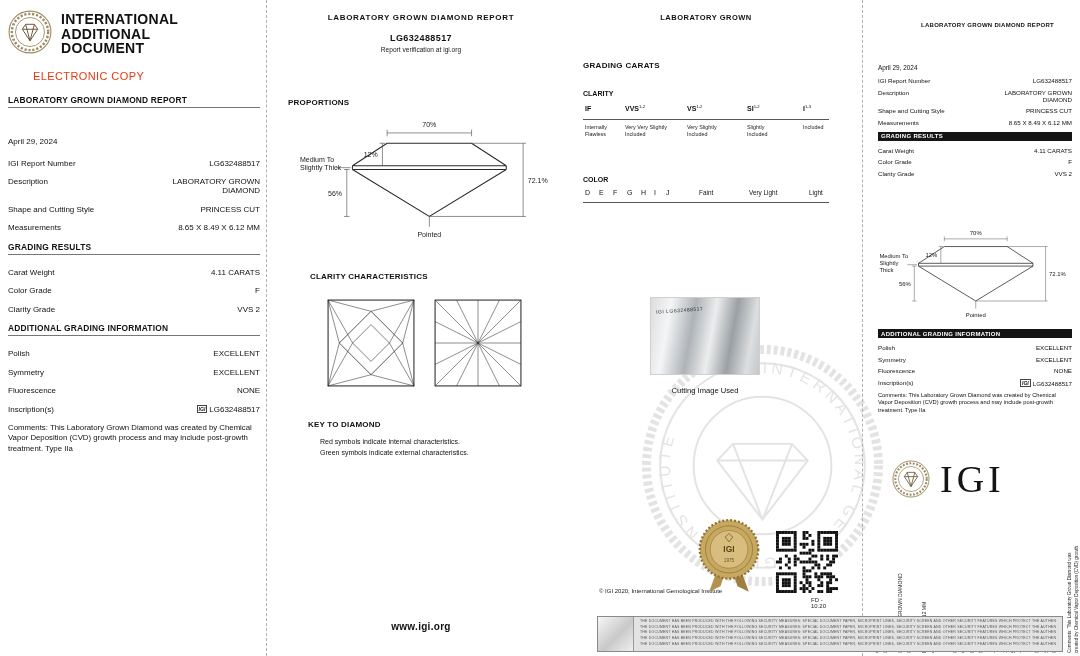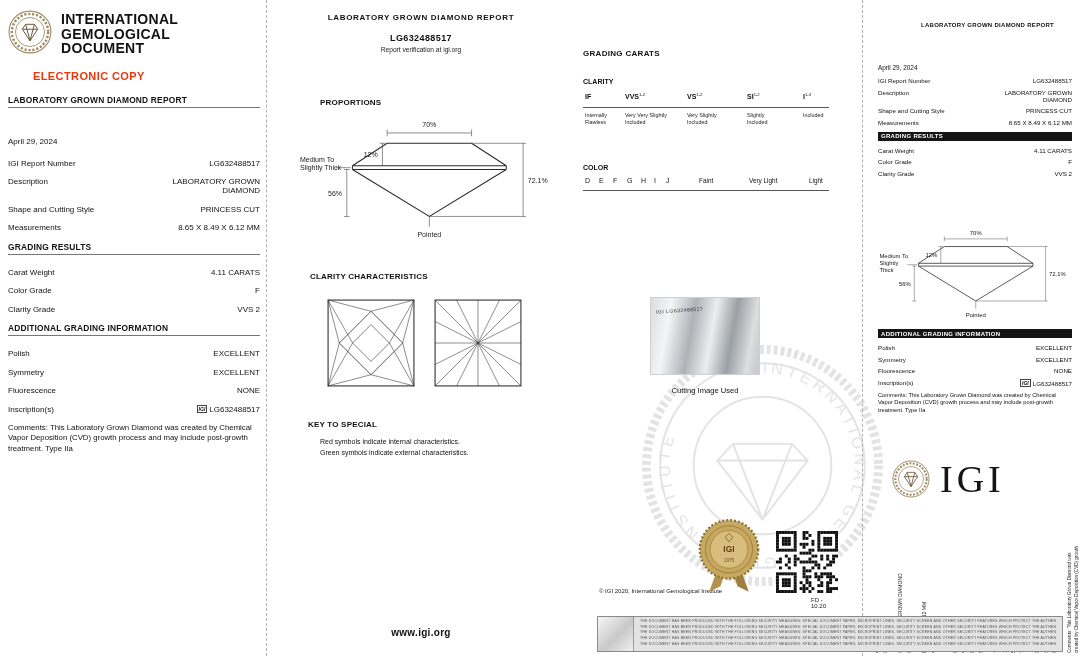--- a/index.html
+++ b/index.html
@@ -7,45 +7,45 @@
   .page {
     position:relative; width:1080px; height:656px; background:#fff;
     font-family:"Liberation Sans", sans-serif; color:#111; overflow:hidden;
   }
   .perf { position:absolute; top:0; bottom:0; width:0; border-left:1px dashed #b0b0b0; }
 
   
   .panel-left { position:absolute; left:8px; top:10px; width:252px; }
   .brand { display:flex; gap:9px; align-items:flex-start; }
   .brand-name { font-size:14px; font-weight:bold; line-height:14.5px; letter-spacing:.3px; padding-top:2px; }
-  .ecopy { color:#e8380e; font-weight:bold; font-size:11px; margin-top:14px; letter-spacing:.4px;padding-left:25px; }
+  .ecopy { color:#e8380e; font-weight:normal; font-size:11px; margin-top:14px; letter-spacing:.4px;padding-left:25px; }
   .sec { font-weight:bold; font-size:8.4px; border-bottom:1px solid #777; padding-bottom:2px; letter-spacing:.2px; }
   .left-title { margin-top:13px; }
   .date { font-size:8px; margin-top:29px; }
   .rows { margin-top:13px; }
   .row { display:flex; justify-content:space-between; font-size:8px; margin-bottom:9.5px; }
   .row .val { text-align:right; max-width:112px; }
   .gr-head { margin-top:2px; margin-bottom:11px; }
   .comments { font-size:7.8px; line-height:1.32; margin-top:3px; }
   .igi-box { display:inline-block; border:1px solid #444; font-size:5px; font-style:italic; font-weight:bold; padding:0 1px; margin-right:2px; vertical-align:1px; }
 
   
   .panel-mid { position:absolute; left:268px; top:0; width:306px; height:656px; }
   .mid-head { text-align:center; padding-top:13px; }
   .mid-title { font-size:8px; font-weight:600; letter-spacing:.7px; }
   .mid-number { font-size:9px; font-weight:600; margin-top:11px; letter-spacing:.4px; }
   .mid-verify { font-size:6.6px; margin-top:3px; color:#222; }
   .mid-sec { font-weight:bold; font-size:8px; letter-spacing:.2px; }
-  .prop-title { margin-left:52px; margin-top:45px; }
+  .prop-title { margin-left:20px; margin-top:45px; }
   .prop-svg { display:block; margin:10px 0 0 30px; }
   .cc-title { margin-left:42px; margin-top:31px; }
   .plots { display:flex; gap:15px; margin:16px 0 0 57px; }
   .keys-title { margin-left:40px; margin-top:31px; }
   .keys { margin:8px 0 0 52px; font-size:7px; line-height:1.55; }
-  .website { position:absolute; bottom:18px; left:0; width:100%; text-align:center; font-weight:bold; font-size:10px; letter-spacing:.3px; }
+  .website { position:absolute; bottom:24px; left:0; width:100%; text-align:center; font-weight:bold; font-size:10px; letter-spacing:.3px; }
 
   
   .panel-scales { position:absolute; left:583px; top:0; width:246px; height:656px; }
   .ps-head { padding-top:12px; text-align:center; font-size:7.5px; font-weight:600; line-height:1.6; letter-spacing:.5px; }
   .ps-sec { font-weight:bold; font-size:8px; margin-top:37px; letter-spacing:.3px; }
   .ps-sub { font-weight:bold; font-size:7px; margin-top:20px; }
   .scale-row { position:relative; height:15px; margin-top:7px; font-size:7px; }
   .scale-row span { position:absolute; top:0; }
   .scale-row sup { font-size:4.2px; }
   .hline { border-top:1px solid #555; }
@@ -113,21 +113,21 @@
   <section class="panel-left">
     <div class="brand">
       <svg width="44" height="44" viewBox="0 0 40 40">
         <circle cx="20" cy="20" r="19" fill="none" stroke="#9c8a62" stroke-width="1"></circle>
         <circle cx="20" cy="20" r="16.5" fill="none" stroke="#9c8a62" stroke-width="2.2" stroke-dasharray="2,1.6"></circle>
         <circle cx="20" cy="20" r="13.2" fill="none" stroke="#9c8a62" stroke-width="0.8"></circle>
         <path d="M16 13 H24 L27 17.5 L20 28 L13 17.5 Z M13 17.5 H27 M16 13 L20 28 M24 13 L20 28" fill="none" stroke="#6b5a3a" stroke-width="0.9"></path>
       </svg>
       <div class="brand-name">
         <div>INTERNATIONAL</div>
-        <div>GEMOLOGICAL</div>
+        <div>ADDITIONAL</div>
         <div>DOCUMENT</div>
       </div>
     </div>
     <div class="ecopy">ELECTRONIC COPY</div>
     <h1 class="sec left-title">LABORATORY GROWN DIAMOND REPORT</h1>
     <div class="date">April 29, 2024</div>
 
     <div class="rows">
       <div class="row">
         <span class="lbl">IGI Report Number</span>
@@ -226,31 +226,32 @@
         <polygon points="45,27 63,45 45,63 27,45" fill="none" stroke="#333" stroke-width="0.6"></polygon>
         <path d="M3 3 L45 14 M3 3 L14 45 M87 3 L45 14 M87 3 L76 45 M3 87 L14 45 M3 87 L45 76 M87 87 L76 45 M87 87 L45 76 M3 3 L27 45 M87 3 L63 45 M3 87 L27 45 M87 87 L63 45" fill="none" stroke="#333" stroke-width="0.55"></path>
       </svg>
       <svg width="92" height="92" viewBox="0 0 90 90">
         <rect x="3" y="3" width="84" height="84" fill="none" stroke="#222" stroke-width="1"></rect>
         <path d="M3 3 L87 87 M87 3 L3 87 M45 3 V87 M3 45 H87" fill="none" stroke="#333" stroke-width="0.55"></path>
         <path d="M45 45 L24 3 M45 45 L66 3 M45 45 L3 24 M45 45 L3 66 M45 45 L24 87 M45 45 L66 87 M45 45 L87 24 M45 45 L87 66" fill="none" stroke="#333" stroke-width="0.55"></path>
       </svg>
     </div>
 
-    <h2 class="mid-sec keys-title">KEY TO SPECIAL</h2>
+    <h2 class="mid-sec keys-title">KEY TO DIAMOND</h2>
     <div class="keys">
       <div>Red symbols indicate internal characteristics.</div>
       <div>Green symbols indicate external characteristics.</div>
     </div>
 
     <div class="website">www.igi.org</div>
   </section>
 
   <section class="panel-scales">
     <div class="ps-head">
+      <div>LABORATORY GROWN</div>
     </div>
     <h2 class="ps-sec">GRADING CARATS</h2>
 
     <h3 class="ps-sub">CLARITY</h3>
     <div class="scale-row">
       <span style="left:2px"><b>IF</b><sup></sup></span>
       <span style="left:42px"><b>VVS</b><sup>1-2</sup></span>
       <span style="left:104px"><b>VS</b><sup>1-2</sup></span>
       <span style="left:164px"><b>SI</b><sup>1-2</sup></span>
       <span style="left:220px"><b>I</b><sup>1-3</sup></span>

